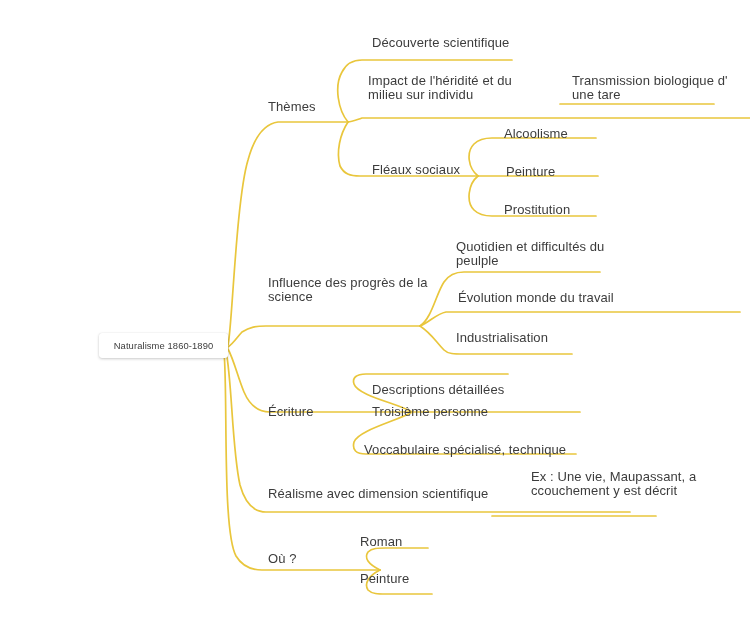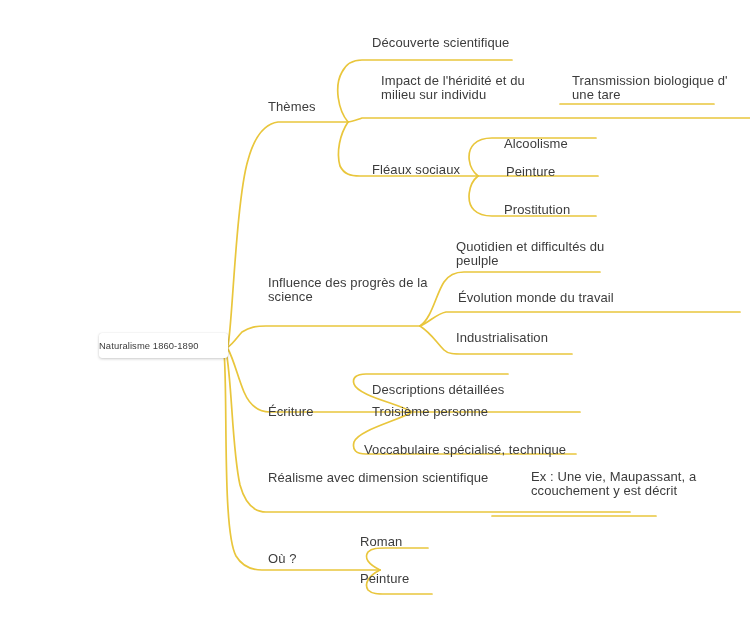--- a/index.html
+++ b/index.html
@@ -46,20 +46,21 @@
     position: absolute;
     left: 99px;
     top: 333px;
     width: 129px;
     height: 25px;
     background: #ffffff;
     border-radius: 3px;
     box-shadow: 0 1px 3px rgba(0,0,0,0.20), 0 0 1px rgba(0,0,0,0.12);
     display: flex;
     align-items: center;
+    justify-content: center;
     box-sizing: border-box;
   }
   .root-node span {
     font-size: 9.4px;
     color: #3c3c3c;
     letter-spacing: 0.1px;
   }
 </style>
 </head>
 <body>
@@ -97,42 +98,42 @@
     <path class="branch-path" d="M380,570 C368,564 364,558 368,552 C372,548 378,548 386,548 L428,548"></path>
     <path class="branch-path" d="M380,570 C368,576 364,584 368,590 C372,594 378,594 386,594 L432,594"></path>
   </svg>
 
   <div class="root-node">
     <span>Naturalisme 1860-1890</span>
   </div>
 
   <div class="node-label" style="left:268px; top:100px;">Thèmes</div>
   <div class="node-label" style="left:372px; top:36px;">Découverte scientifique</div>
-  <div class="node-label" style="left:368px; top:74px;margin-left:13px;">Impact de l'héridité et du
+  <div class="node-label" style="left:368px; top:74px;">Impact de l'héridité et du
 milieu sur individu</div>
   <div class="node-label" style="left:560px; top:74px;margin-left:12px;">Transmission biologique d'
 une tare</div>
   <div class="node-label" style="left:372px; top:163px;">Fléaux sociaux</div>
-  <div class="node-label" style="left:504px; top:127px;margin-top:10px;">Alcoolisme</div>
+  <div class="node-label" style="left:504px; top:127px;">Alcoolisme</div>
   <div class="node-label" style="left:506px; top:165px;">Peinture</div>
   <div class="node-label" style="left:504px; top:203px;">Prostitution</div>
 
   <div class="node-label" style="left:268px; top:276px;">Influence des progrès de la
 science</div>
   <div class="node-label" style="left:456px; top:240px;">Quotidien et difficultés du
 peulple</div>
   <div class="node-label" style="left:458px; top:291px;">Évolution monde du travail</div>
   <div class="node-label" style="left:456px; top:331px;">Industrialisation</div>
 
   <div class="node-label" style="left:268px; top:405px;">Écriture</div>
   <div class="node-label" style="left:372px; top:369px;margin-top:14px;">Descriptions détaillées</div>
   <div class="node-label" style="left:372px; top:405px;">Troisième personne</div>
   <div class="node-label" style="left:364px; top:443px;">Voccabulaire spécialisé, technique</div>
 
-  <div class="node-label" style="left:268px; top:471px;">Réalisme avec dimension scientifique</div>
+  <div class="node-label" style="left:268px; top:487px;">Réalisme avec dimension scientifique</div>
   <div class="node-label" style="left:500px; top:470px;margin-left:31px;">Ex : Une vie, Maupassant, a
 ccouchement y est décrit</div>
 
   <div class="node-label" style="left:268px; top:552px;">Où ?</div>
   <div class="node-label" style="left:360px; top:535px;">Roman</div>
   <div class="node-label" style="left:360px; top:572px;">Peinture</div>
 
 </div>
 
 </body></html>

